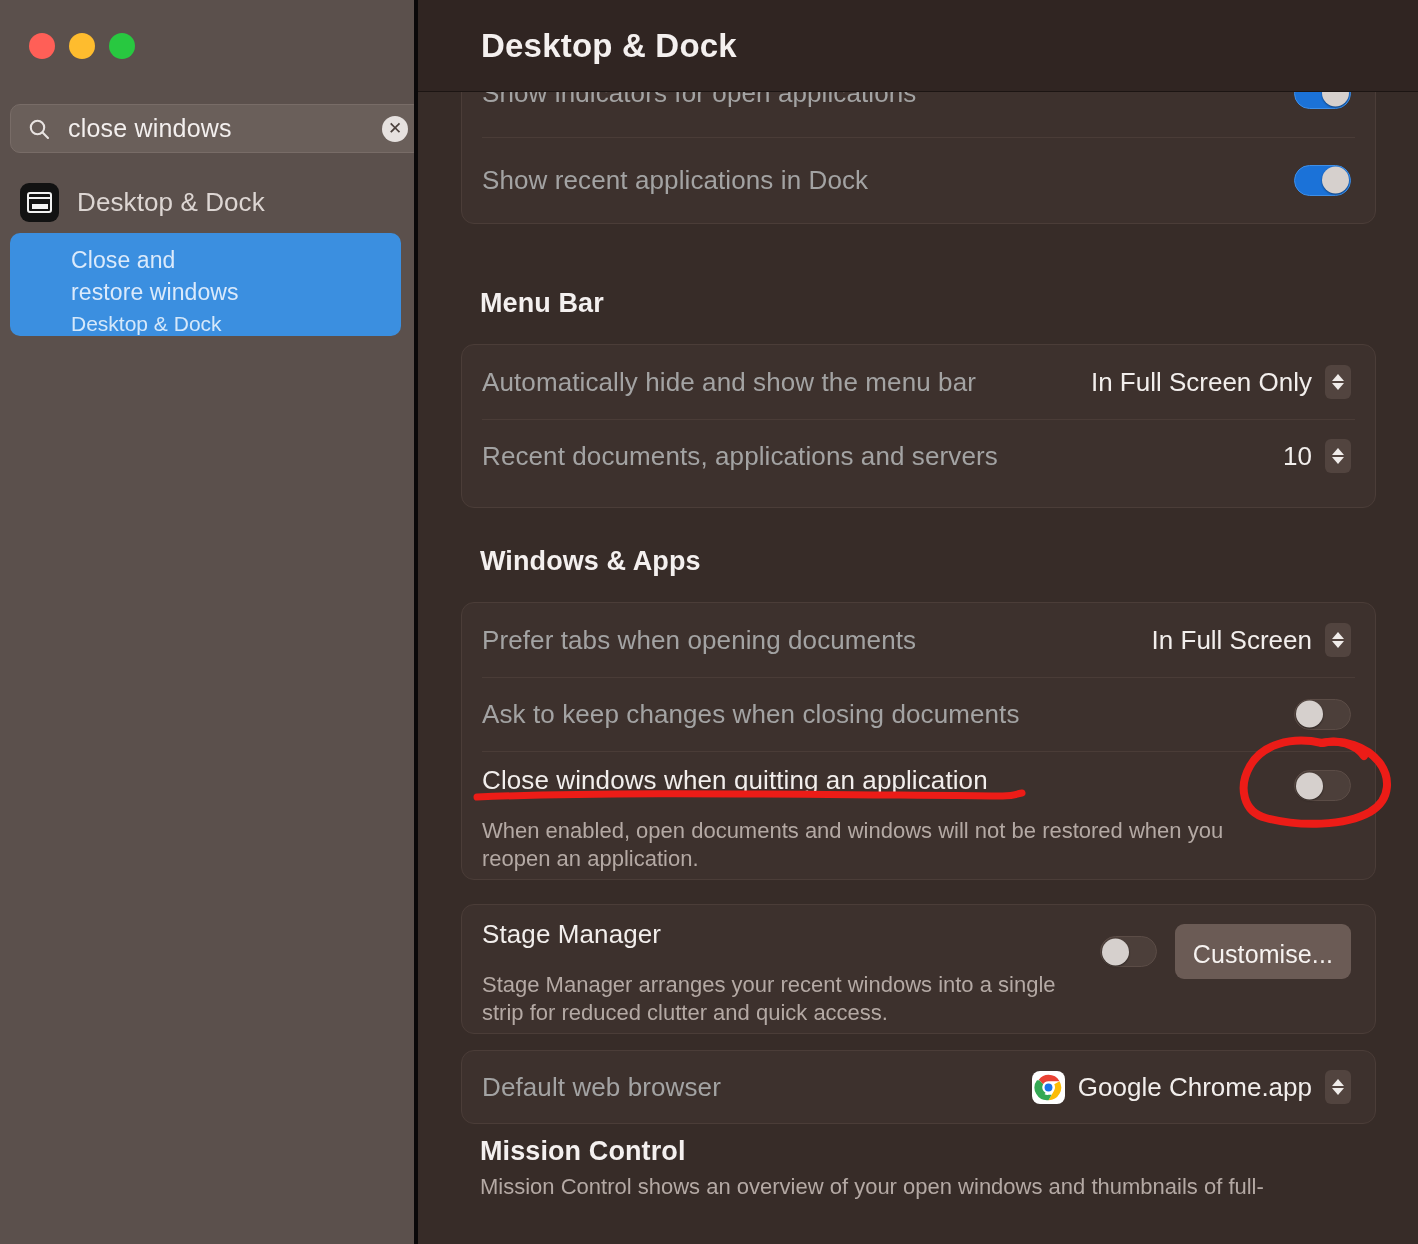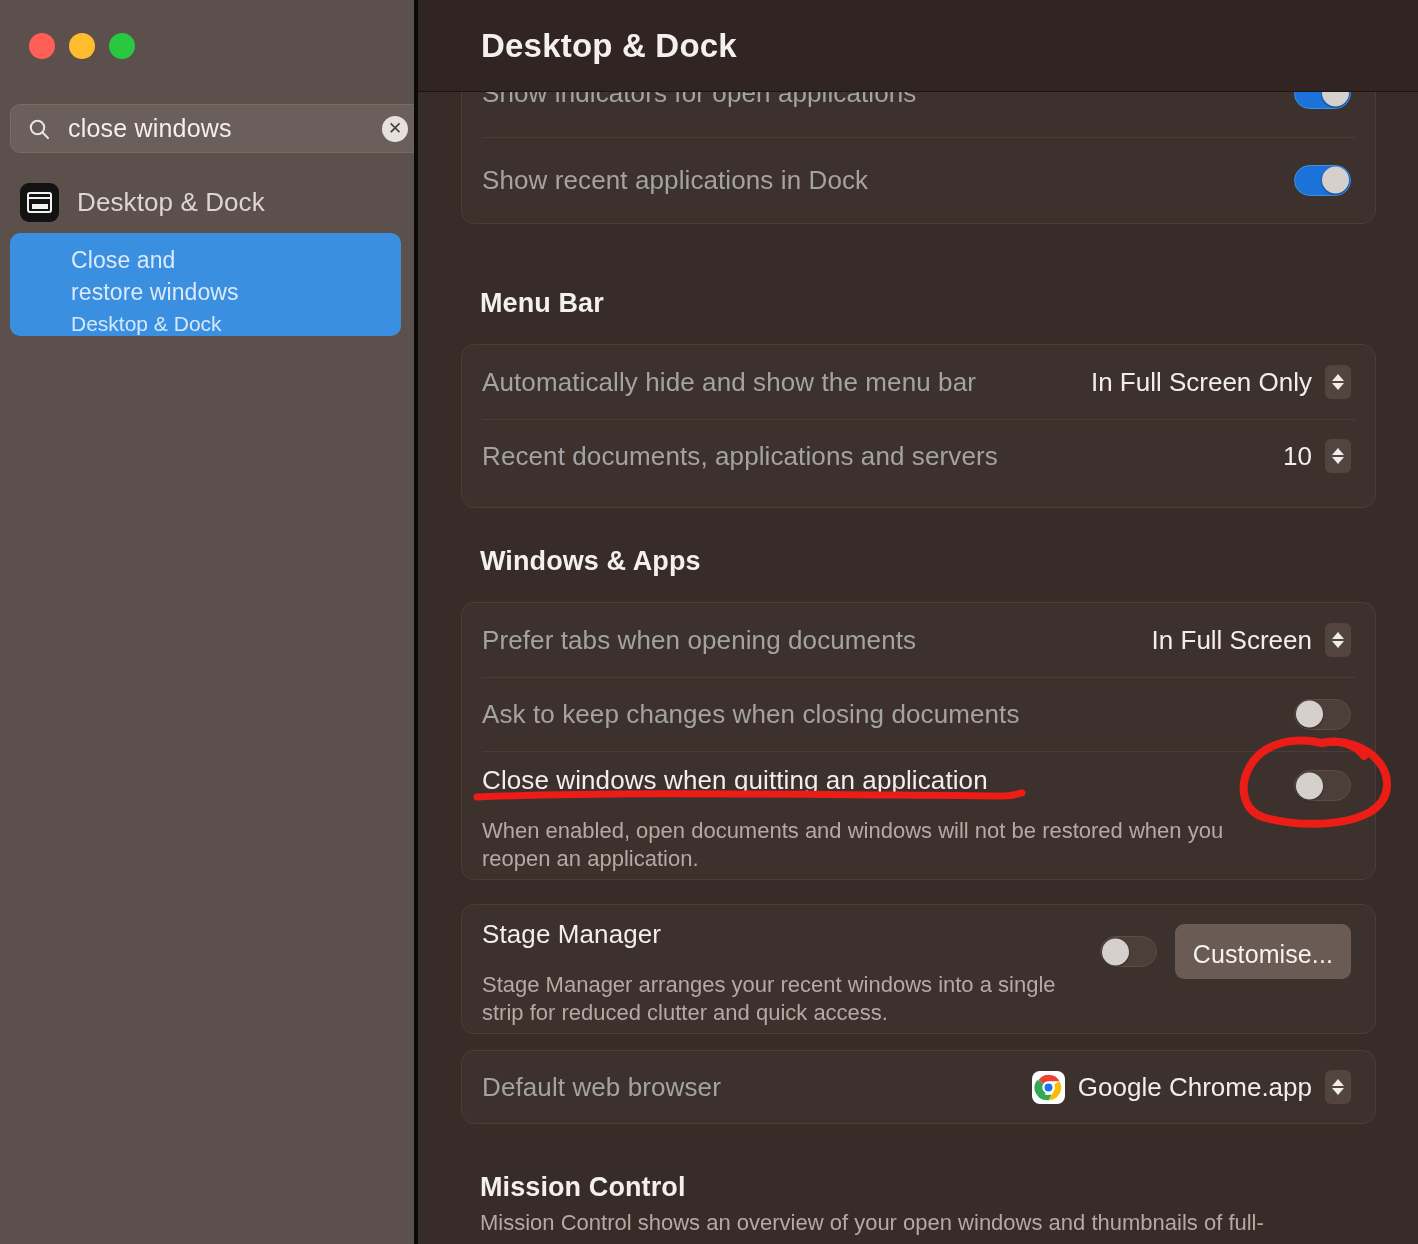--- a/index.html
+++ b/index.html
@@ -410,21 +410,21 @@
               <span>Google Chrome.app</span>
               <span class="stepper-glyphs">
                 <i class="up"></i>
                   <i class="down"></i>
               </span>
             </span>
           </span>
         </div>
       </div>
 
-      <div class="mission-block" style="top:1080px;">
+      <div class="mission-block" style="top:1044px;">
         <div class="mc-title">Mission Control</div>
         <div class="mc-desc">Mission Control shows an overview of your open windows and thumbnails of full-</div>
       </div>
 
     </div>
   </div>
 
   <svg class="annotation-layer" viewBox="0 0 1418 1244" width="1418" height="1244">
 
     <path d="M477 797 C 600 792, 760 794, 900 795 S 1000 797, 1022 793" stroke="#ec1c17" stroke-width="7" fill="none" stroke-linecap="round"></path>

